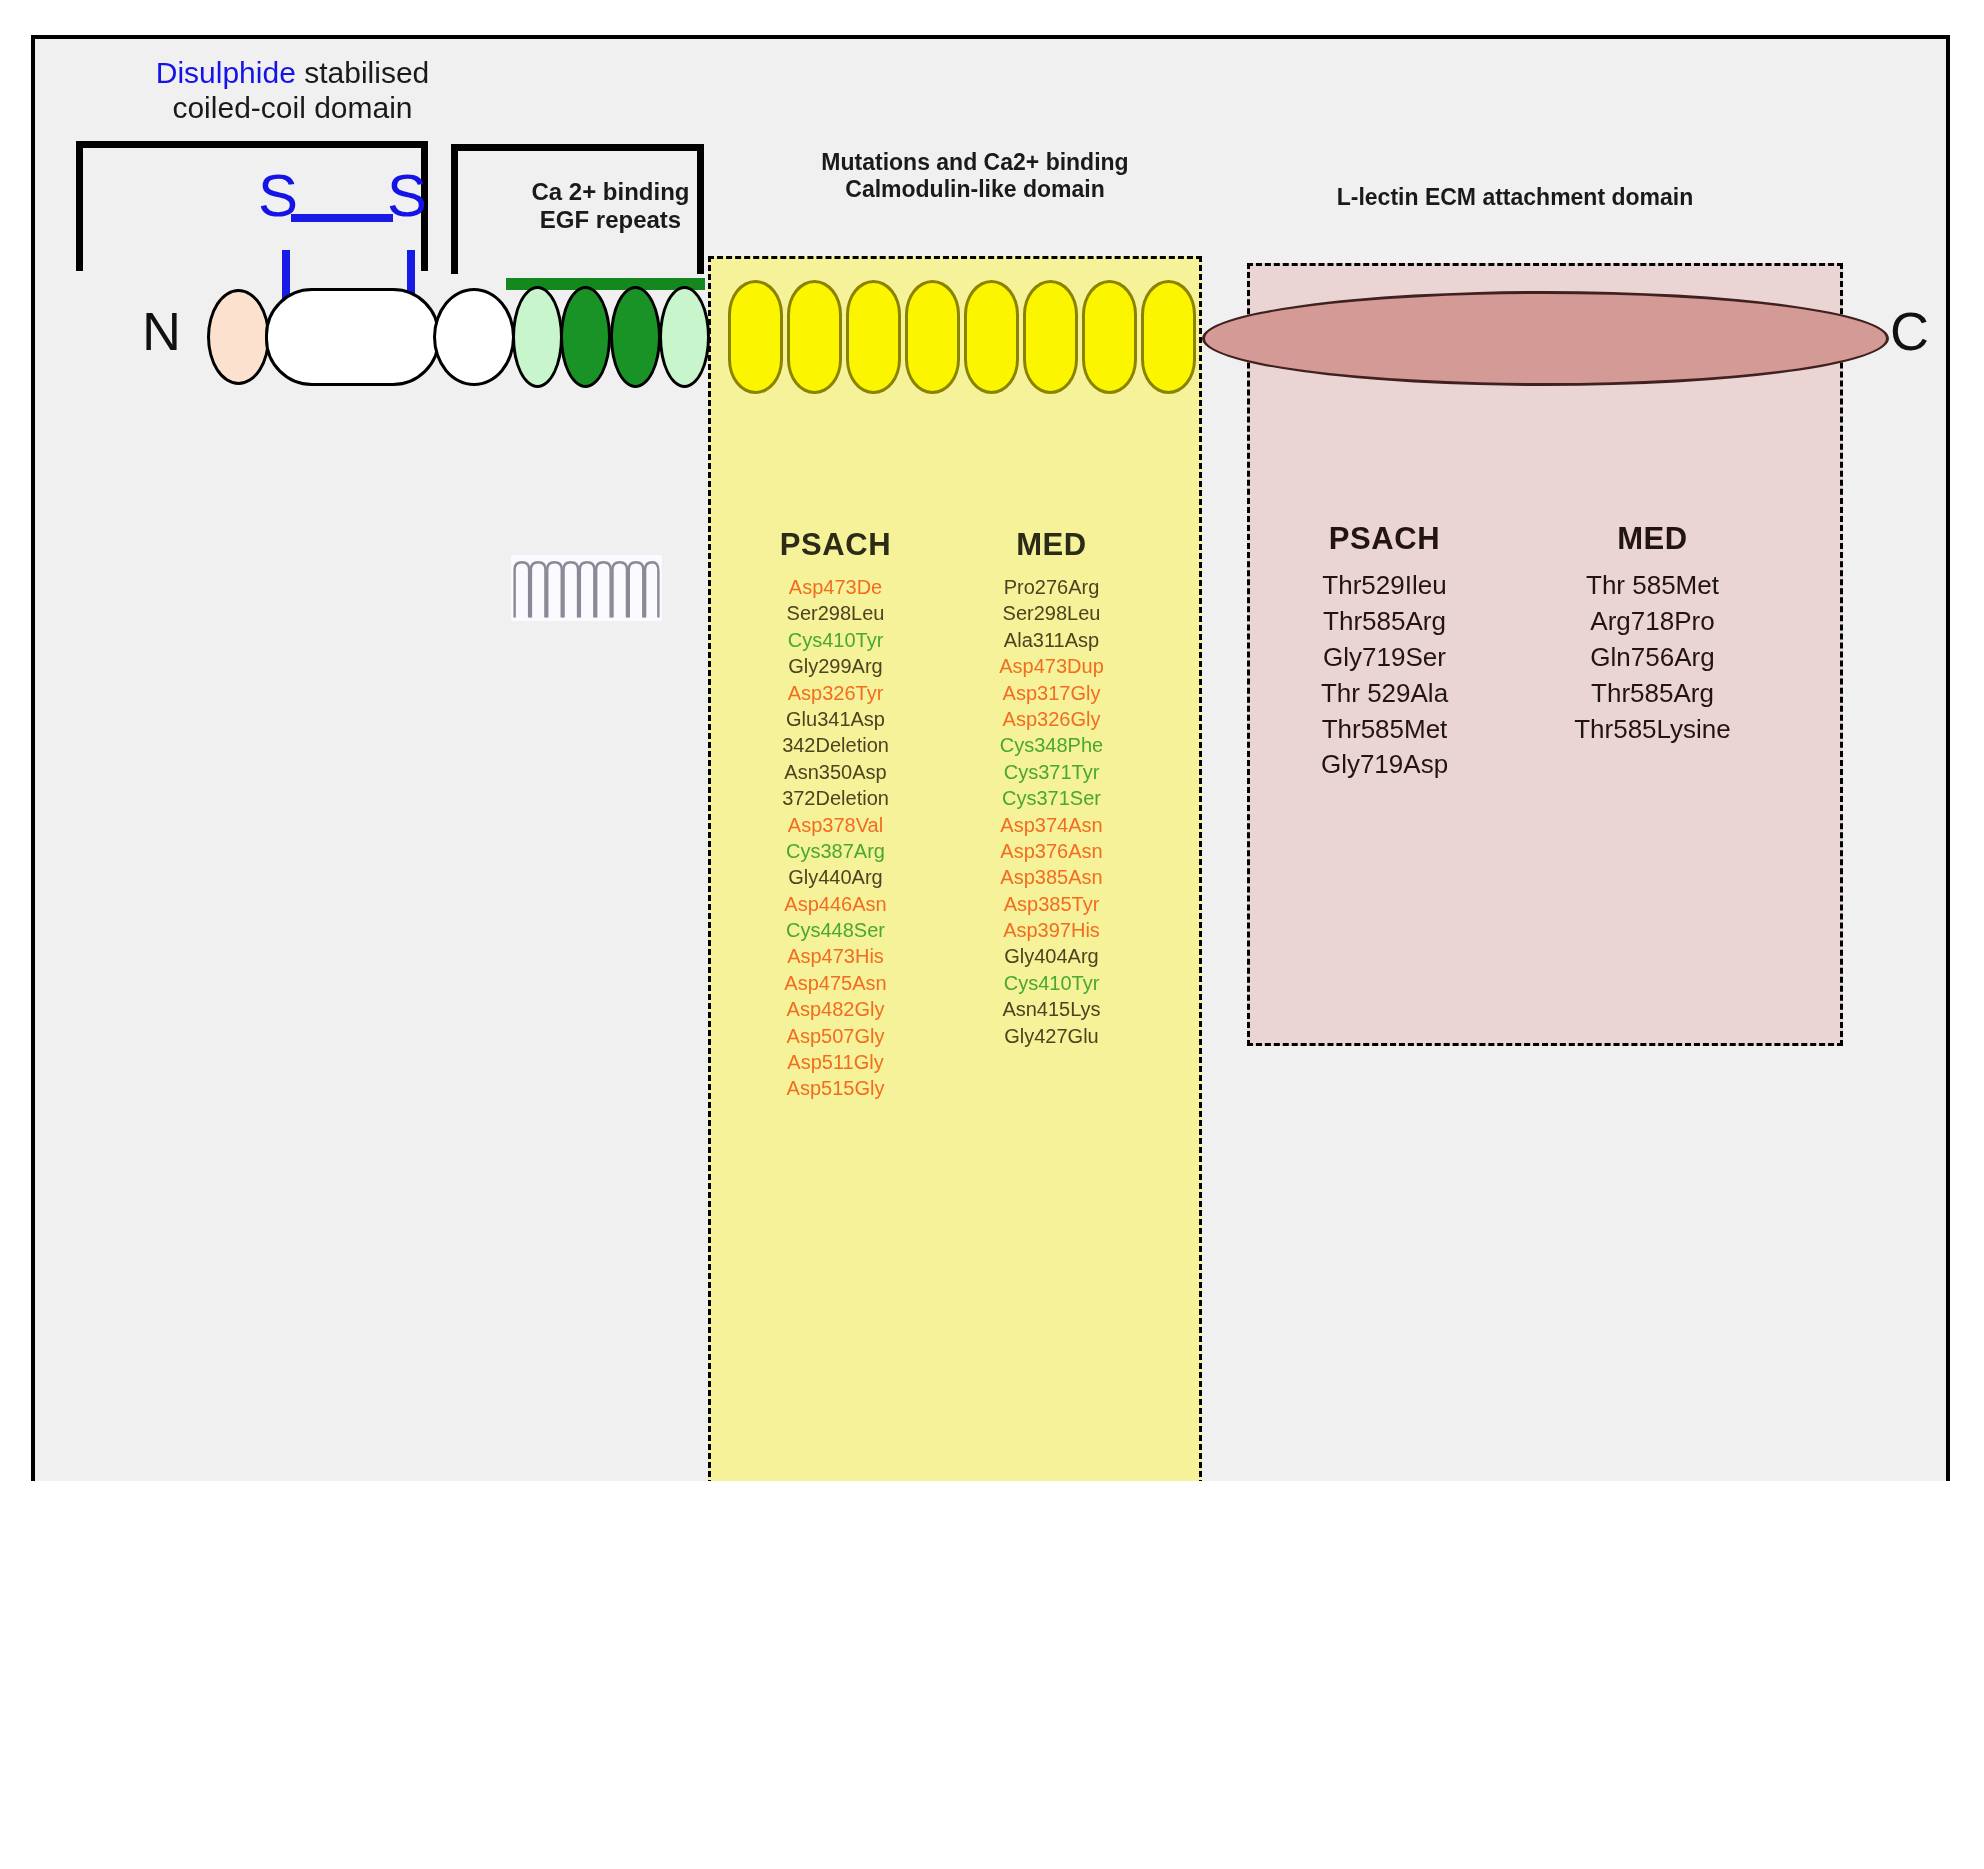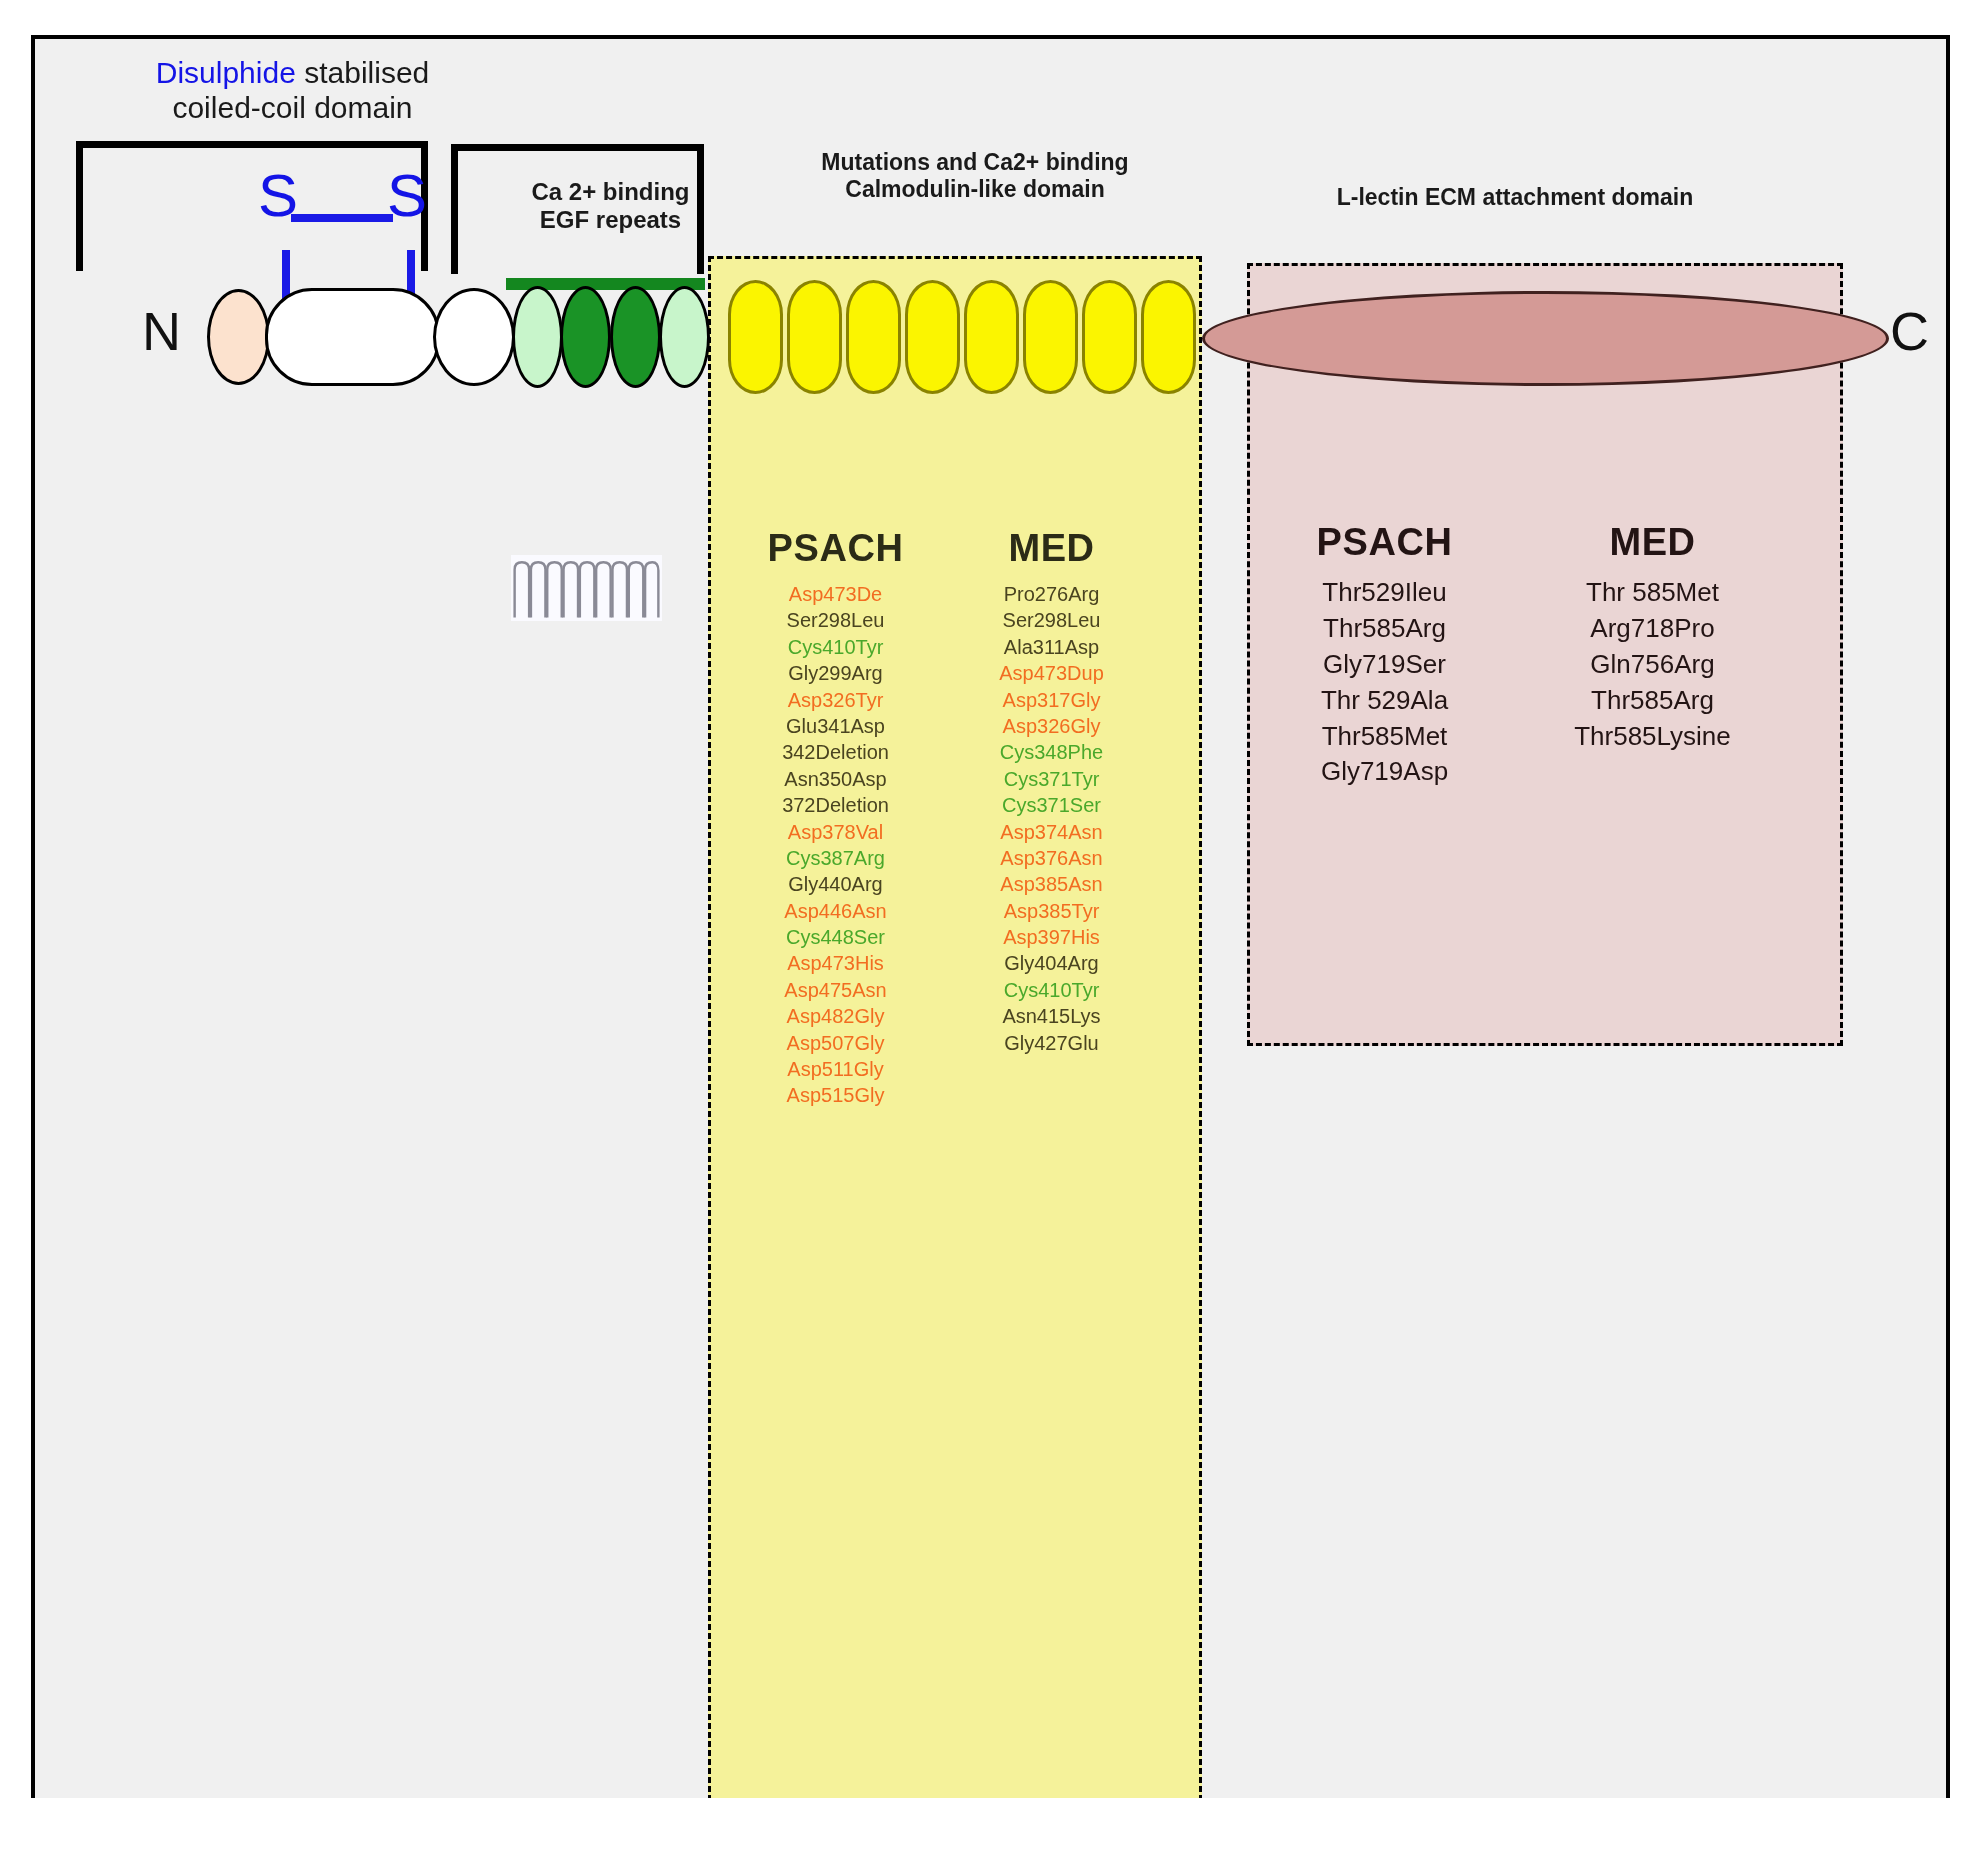--- a/index.html
+++ b/index.html
@@ -1,17 +1,17 @@
 <!DOCTYPE html>
 <html style="font-size:9.6px"><head>
 <meta charset="utf-8">
 <style>
   html,body{margin:0;padding:0;background:#fff;}
   body{font-family:"Liberation Sans",sans-serif;}
-  #stage{position:relative;width:1985px;height:1798px;background:#ffffff;overflow:hidden;}
+  #stage{position:relative;width:1985px;height:1481px;background:#ffffff;overflow:hidden;}
   #panel{position:absolute;left:31px;top:35px;width:1919px;height:1799px;
          background:#f0f0f0;border:4.2px solid #000;box-sizing:border-box;}
 
   
   .lbl{position:absolute;text-align:center;color:#1a1a1a;line-height:1.18;font-weight:400;}
   #cc-label{left:71px;top:15.7px;width:373px;font-size:30px;}
   #cc-label .blue{color:#1414e6;}
   #egf-label{left:458px;top:139px;width:235px;font-size:24px;font-weight:600;}
   #int-label{left:717px;top:110px;width:446px;font-size:23px;font-weight:600;}
   #lec-label{left:1215px;top:145px;width:530px;font-size:23px;font-weight:600;}
@@ -61,21 +61,21 @@
 
   #lectin{position:absolute;left:1167px;top:252px;width:687px;height:95px;
           background:#d49a96;border:3.6px solid #40211f;border-radius:50%;box-sizing:border-box;}
 
   
   #mut-title{position:absolute;left:1000px;top:386px;font-size:77px;font-weight:700;
              color:#2b2b17;letter-spacing:-0.6px;white-space:nowrap;}
 
   
   .col{position:absolute;text-align:center;}
-  .col h4{margin:0 0 11px 0;font-size:38px;font-weight:700;color:#2b2b17;letter-spacing:0.6px;}
+  .col h4{margin:0 0 11px 0;font-size:31px;font-weight:700;color:#2b2b17;letter-spacing:0.6px;}
   .col .m{font-size:20px;line-height:1.32;white-space:nowrap;}
   .c-orange{color:#f26d21;}
   .c-green{color:#4aa82b;}
   .c-dark{color:#4a4420;}
   .c-black{color:#231414;}
 
   #col-y-psach{left:692px;top:488px;width:217px;}
   #col-y-med{left:908px;top:488px;width:217px;}
   #col-p-psach{left:1229px;top:482px;width:241px;}
   #col-p-med{left:1488px;top:482px;width:259px;}

